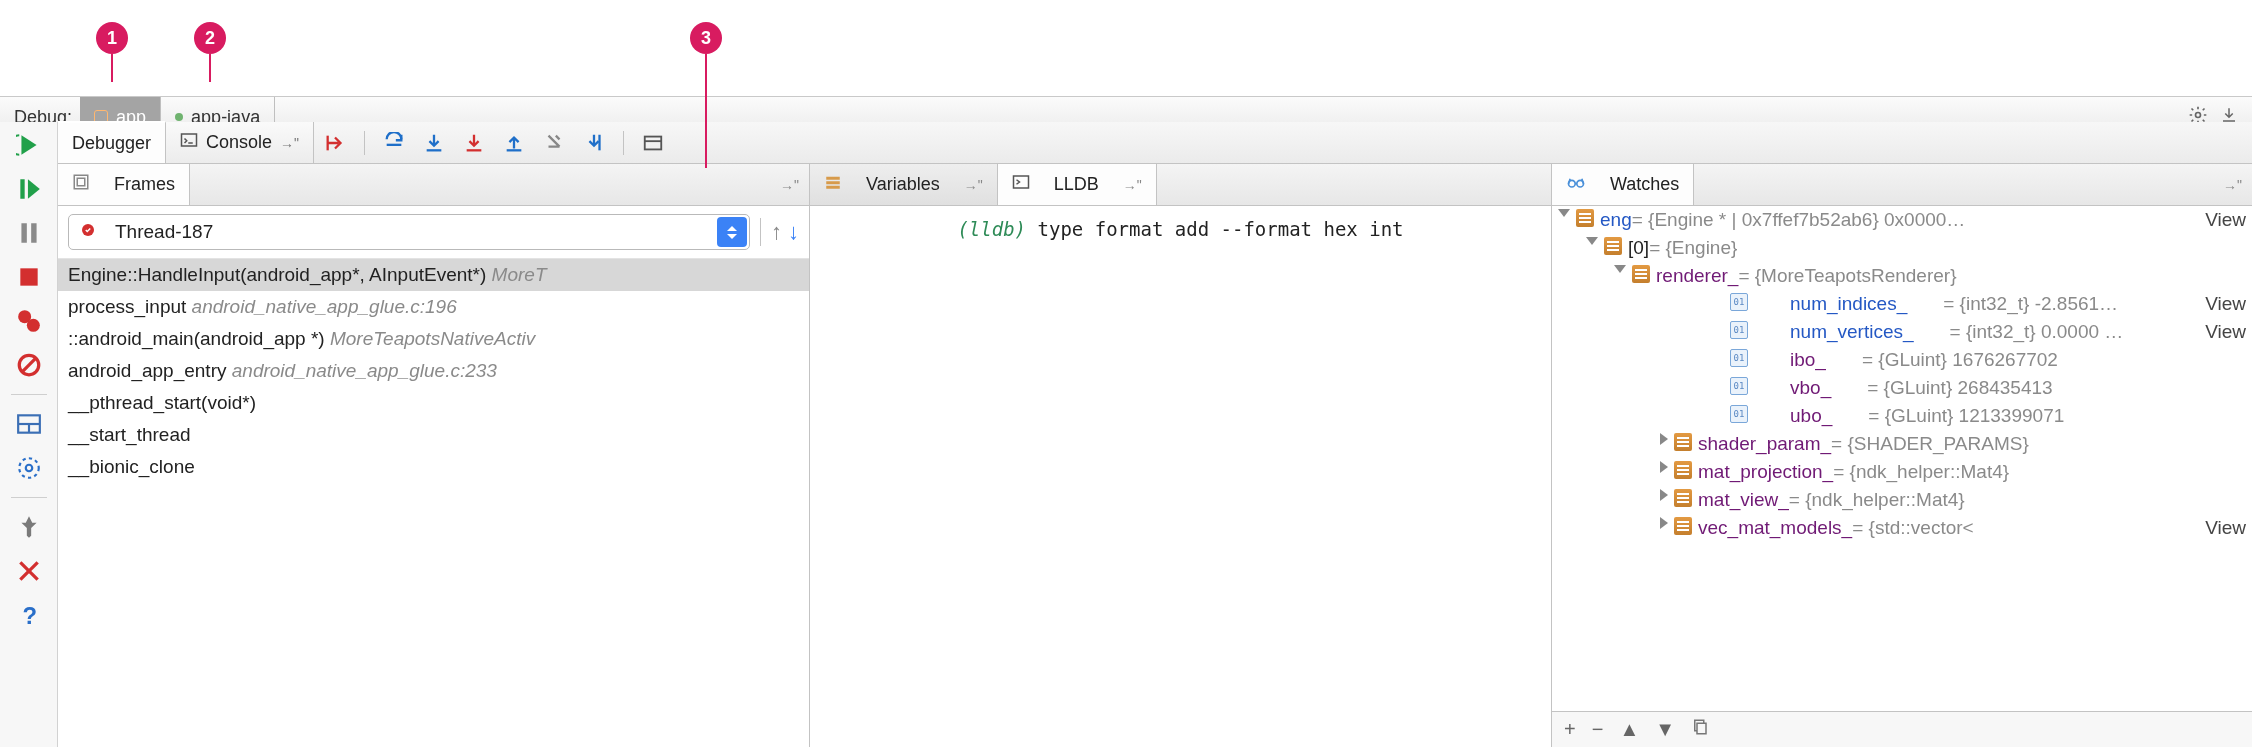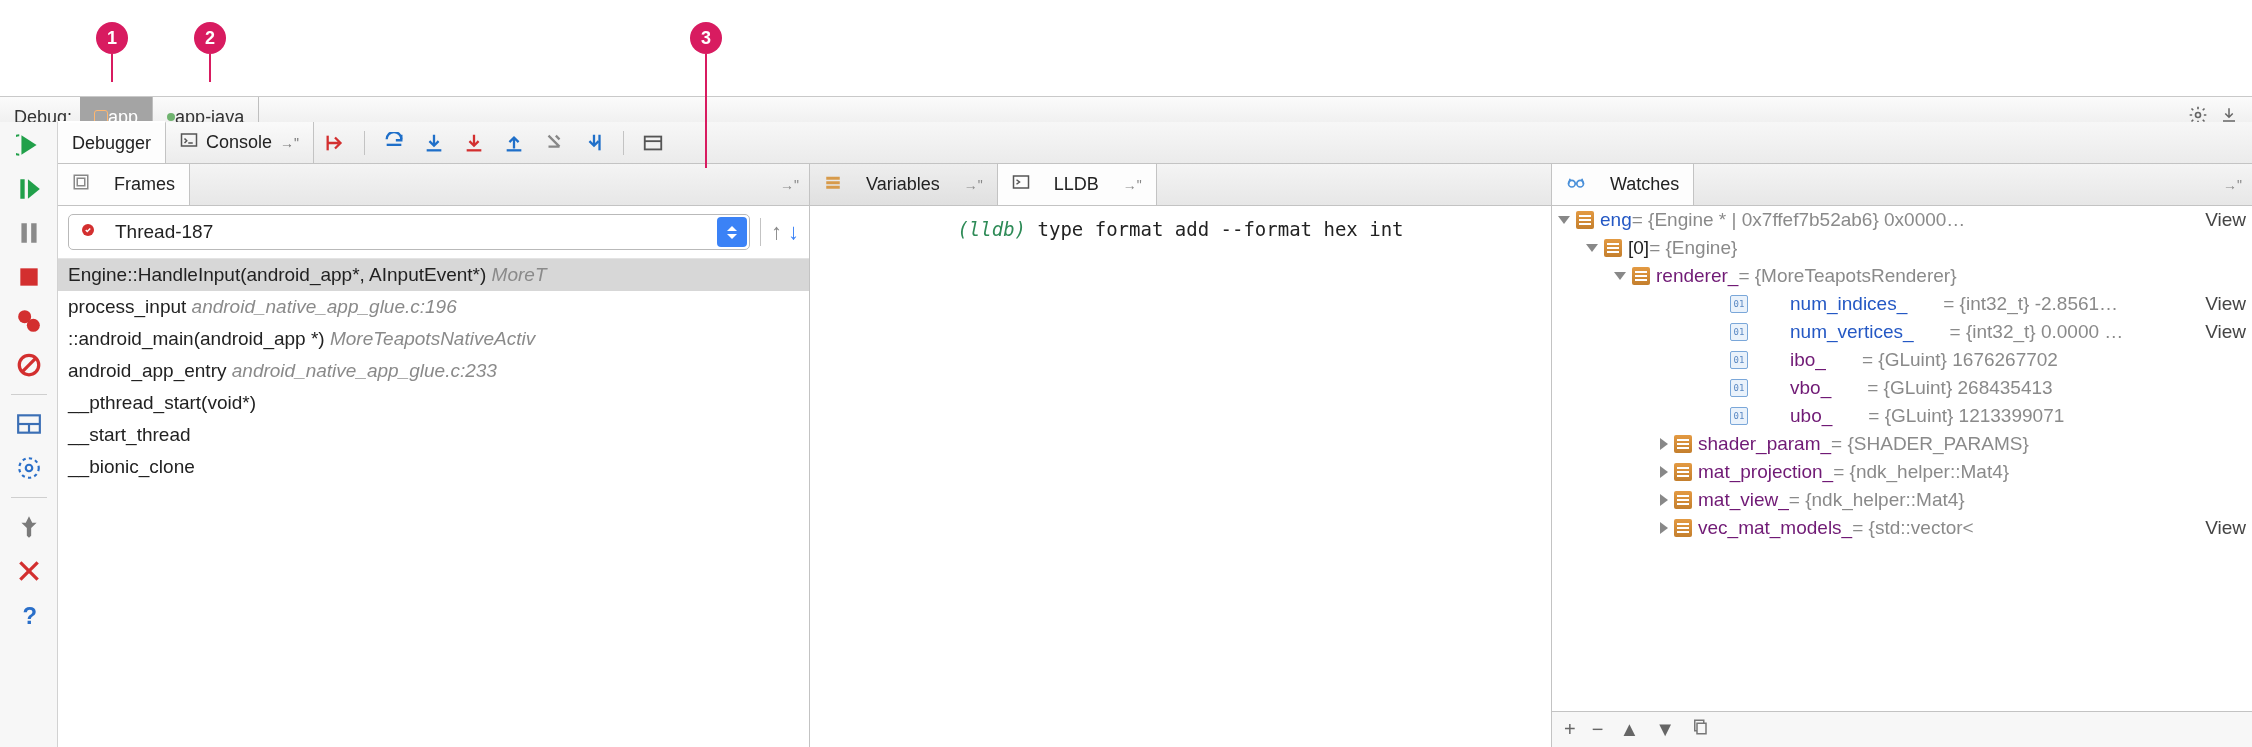--- a/index.html
+++ b/index.html
@@ -49,20 +49,21 @@
     color: #333;
   }
   .tabstrip .label {
     display: flex; align-items: center;
     padding: 0 8px;
   }
   .debugtab {
     display: flex; align-items: center;
     padding: 12px 14px;
     border-right: 1px solid #bfbfbf;
+    gap: 8px;
     cursor: default;
   }
   .debugtab.active {
     background: #a4a4a4;
     color: #fff;
   }
   .debugtab .dot {
     width: 8px; height: 8px; border-radius: 50%;
     background: #6fb36f;
   }
@@ -191,21 +192,21 @@
     font-family: Menlo, Consolas, monospace;
     font-size:19px;
     white-space:pre;
     text-align:center;
   }
   .lldb-prompt { color:#2e8b57; font-style:italic; }
 
   
   .watch-body { flex:1; overflow:hidden; font-size:19px; position:relative; }
   .watch-row {
-    display:flex;align-items:center;
+    display:flex;align-items:flex-start;
     padding:3px 6px;
     white-space:nowrap;
     overflow:hidden;
   }
   .indent-0{padding-left:6px;} .indent-1{padding-left:34px;}
   .indent-2{padding-left:62px;} .indent-3{padding-left:128px;gap:36px;}
   .indent-3b{padding-left:108px;}
   .twisty {
     width:0;height:0;display:inline-block;margin-right:6px;
   }

